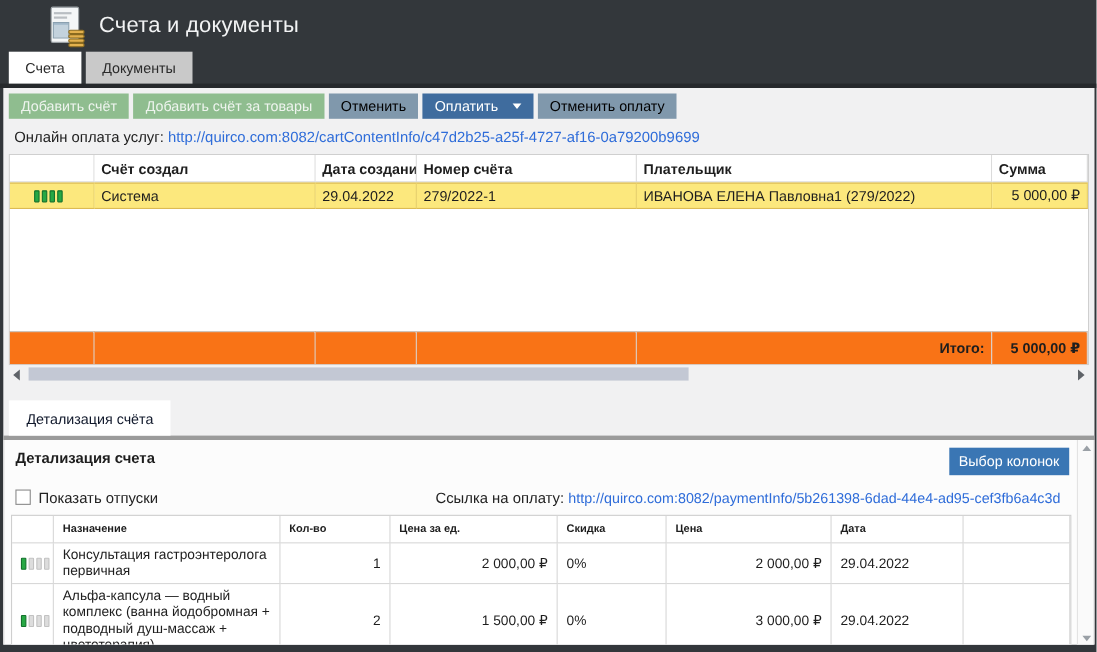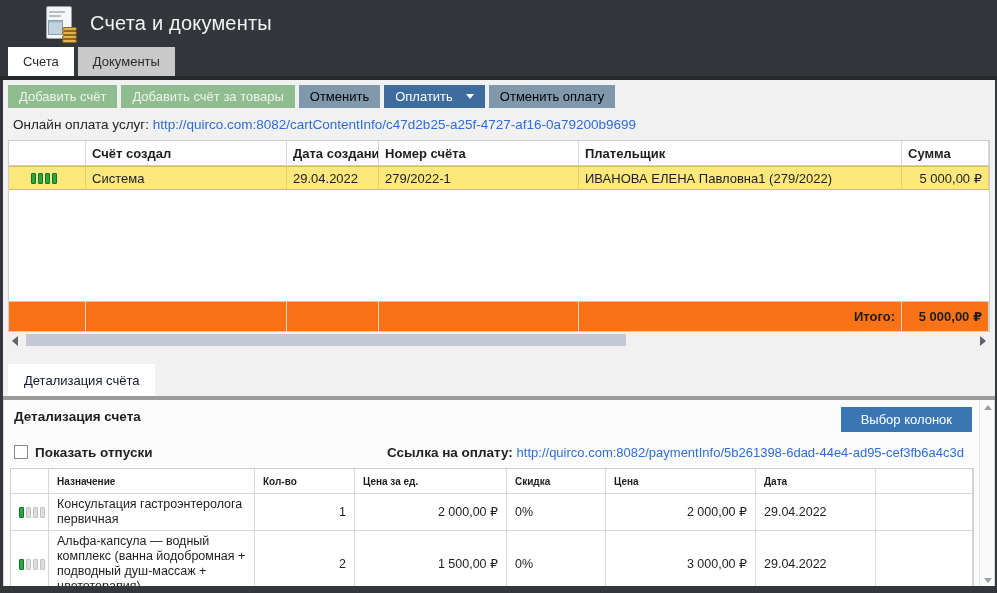--- a/index.html
+++ b/index.html
@@ -66,25 +66,25 @@
   .arr.right { right:4px; top:4px; border-top:5px solid transparent; border-bottom:5px solid transparent; border-left:6px solid #5f6368; }
 
   
   .subtabrow { display:flex; margin:16px 0 0 5px; }
   .subtab { background:#ffffff; height:21px; display:flex; align-items:center; padding:16px 16px; font-size:13px; color:#0f172a; }
   .grayline { height:4px; background:#9b9b9b; }
 
   
   .panel { position:relative; background:#fcfcfc; border-left:1px solid #d9d9d9; border-right:1px solid #d9d9d9; height:188px; overflow:hidden; }
   .panel-title { position:absolute; left:10px; top:9px; font-weight:bold; font-size:13.5px; }
-  .colbtn { position:absolute; right:22px; top:7px; height:25px; padding:0 20px; background:#3a76b4; color:#fff; border:none; font-size:13px; font-family:inherit; cursor:pointer; }
+  .colbtn { position:absolute; right:22px; top:7px; height:25px; padding:0 9px; background:#3a76b4; color:#fff; border:none; font-size:13px; font-family:inherit; cursor:pointer; }
   .subrow { position:absolute; left:10px; right:30px; top:42px; height:20px; display:flex; align-items:center; }
   .chk { width:14px; height:14px; background:#fff; border:1px solid #8a8a8a; margin-right:7px; flex:0 0 auto; }
   .subrow .spacer { flex:1; }
-  .paylabel { color:#222; font-size:13.5px; white-space:nowrap;font-weight:bold; }
+  .paylabel { color:#222; font-size:13.5px; white-space:nowrap; }
 
   
   .grid-bot { position:absolute; left:6px; right:20px; top:68px; border:1px solid #cfcfcf; background:#fff; }
   .b-row { display:grid; grid-template-columns:38px 206px 100px 152px 99px 150px 120px minmax(0,1fr); }
   .b-cell { padding:3px 8px; border-right:1px solid #d8d8d8; border-bottom:1px solid #d8d8d8; display:flex; align-items:center; font-size:12.5px; line-height:15px; }
   .b-head .b-cell { font-weight:bold; font-size:10px; min-height:25px; }
   .wrap { white-space:normal; word-break:normal; }
   .bars2 { display:inline-flex; gap:2px; margin:auto; }
 
   

